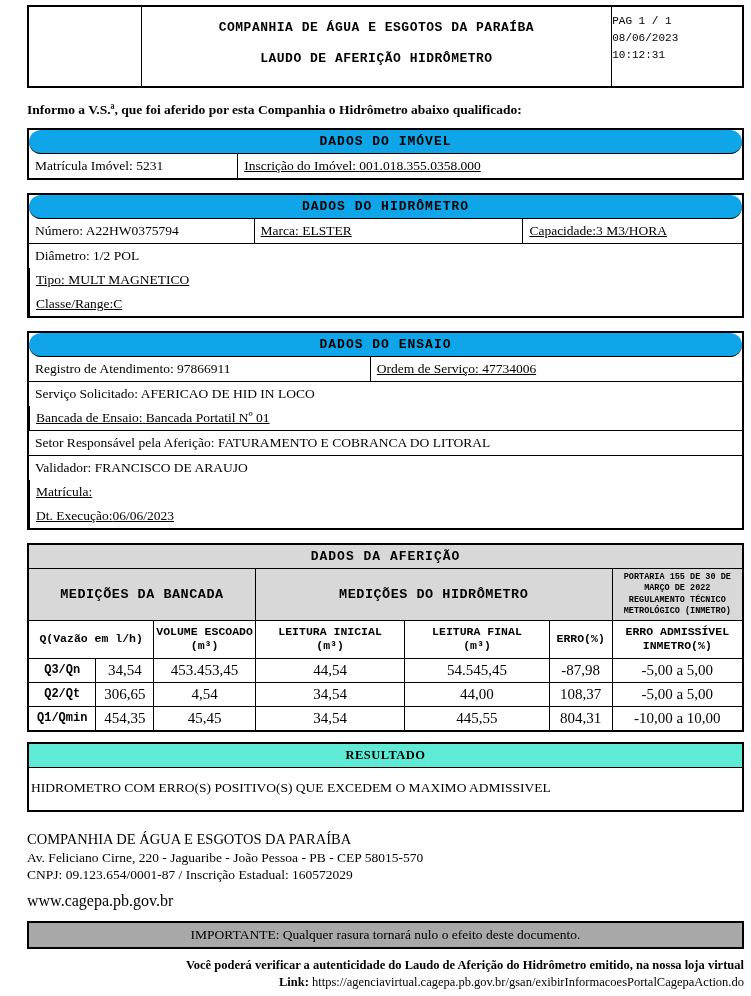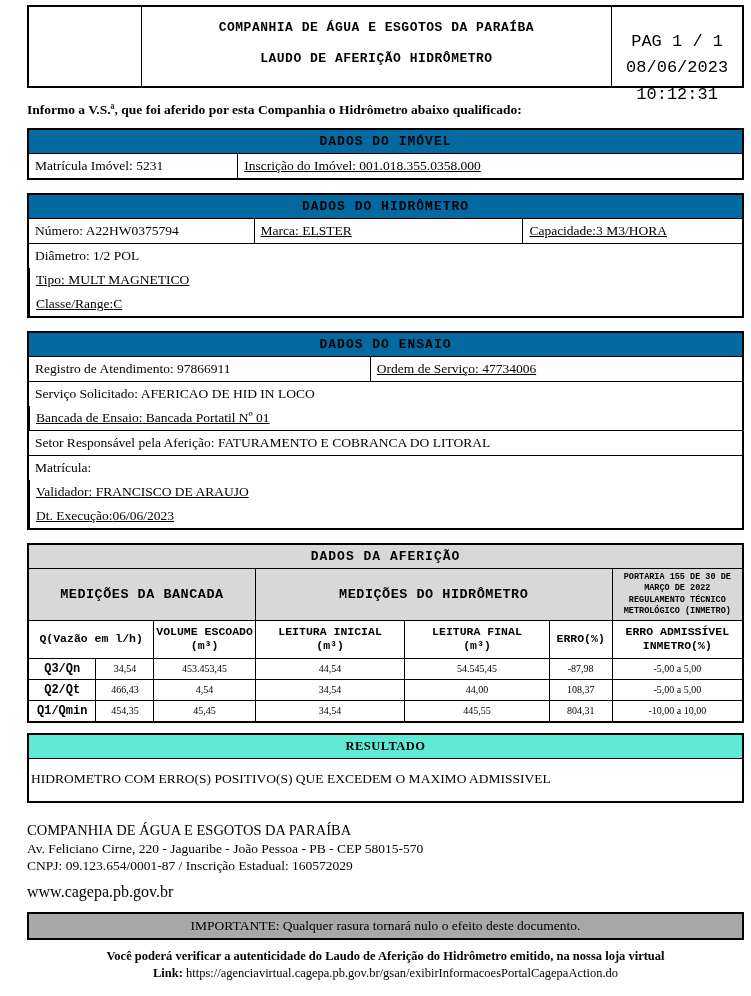--- a/index.html
+++ b/index.html
@@ -14,69 +14,69 @@
 
   .mono  { font-family: "Liberation Mono", "DejaVu Sans Mono", monospace; }
   .bold  { font-weight: bold; }
 
   
   .doc-header { display: flex; border: 2px solid #000; height: 83px; }
   .dh-logo   { width: 15.8%; border-right: 1px solid #000; }
   .dh-titles { width: 66%; border-right: 1px solid #000; text-align: center; padding-top: 13px; }
   .dh-titles .t1 { font-size: 13px; font-weight: bold; letter-spacing: .5px; }
   .dh-titles .t2 { font-size: 13px; font-weight: bold; letter-spacing: .5px; margin-top: 16px; }
-  .dh-meta { width: 18.2%; text-align: center; font-size: 17px; padding-top: 22px; line-height: 1.55; }
+  .dh-meta { width: 18.2%; text-align: left; font-size: 11px; padding-top: 6px; line-height: 1.55; }
 
   
   .intro { margin: 14px 0 10px 0; font-weight: bold; font-size: 13.5px; }
 
   
   .tbl { border: 2px solid #000; margin-bottom: 13px; }
   .sec-title {
-    background: #0369a1; border-bottom: 1px solid #000;
+    background: #0ea5e9; border-bottom: 1px solid #000;
     text-align: center; font-family: "Liberation Mono","DejaVu Sans Mono",monospace;
-    font-weight: bold; font-size: 13px; letter-spacing: 1px; padding: 4px 0;
+    font-weight: bold; font-size: 13px; letter-spacing: 1px; padding: 4px 0; border-radius: 12px;
   }
   .r { display: flex; }
   .r + .r { border-top: 1px solid #000; flex-direction: column; }
   .c { padding: 4px 6px; min-height: 24px; }
   .c + .c { border-left: 1px solid #000; text-decoration: underline; }
 
   
   table.afer { border-collapse: collapse; width: 717px; margin-bottom: 10px; padding-left: 15px; }
   table.afer, table.afer th, table.afer td { border: 1px solid #000; }
   table.afer { border-width: 2px; }
   table.afer .sec { background: #d8d8d8; font-family:"Liberation Mono","DejaVu Sans Mono",monospace;
     font-weight: bold; font-size: 13px; letter-spacing: 1px; padding: 4px 0; }
   table.afer .grp { background: #d8d8d8; font-family:"Liberation Mono","DejaVu Sans Mono",monospace;
     font-weight: bold; font-size: 13.5px; height: 52px; letter-spacing: .5px; }
   table.afer .grp-small { font-size: 8.5px; line-height: 1.35; white-space: pre-line; letter-spacing: 0; padding: 2px; }
   table.afer .colh { font-family:"Liberation Mono","DejaVu Sans Mono",monospace; font-weight: bold;
     font-size: 11.5px; white-space: pre-line; padding: 4px 1px; line-height: 1.25; }
-  table.afer td { text-align: center; padding: 3px 2px; font-size: 10px; }
+  table.afer td { text-align: center; padding: 3px 2px; font-size: 15px; }
   table.afer td.qlab { font-family:"Liberation Mono","DejaVu Sans Mono",monospace; font-weight: bold; font-size: 12px; text-align: center; }
 
   
   .res-body { padding: 12px 2px 14px 2px; font-size: 13.5px; }
   .res-title-serif { background:#5eead4; border-bottom:1px solid #000; text-align:center;
     font-weight:bold; font-size:12.5px; letter-spacing:.5px; padding:4px 0;
     font-family:"Liberation Serif","DejaVu Serif",serif; }
 
   
   .footer { margin-top: 18px; line-height: 1.3; }
   .footer .f-company { font-size: 14.5px; }
   .footer .f-line    { font-size: 13.5px; }
   .footer .f-site    { font-size: 16px; margin-top: 7px; }
 
   .important {
     margin-top: 10px; border: 2px solid #000; background: #a8a8a8;
     text-align: center; padding: 4px 0; font-size: 13.5px;
   }
 
-  .verify { margin-top: 9px; text-align: center; font-size: 12.5px; }
+  .verify { margin-top: 9px; text-align: right; font-size: 12.5px; }
   .verify .v1 { font-weight: bold; }
   .verify .v2 { margin-top: 2px; }
   .auth { margin-top: 28px; text-align: center; }
   .auth .a-label { font-family:"Liberation Mono","DejaVu Sans Mono",monospace; font-weight: bold; font-size: 13px; }
   .auth .a-value { font-size: 14px; }
 
   .qr-wrap { margin-top: 20px; margin-left: 311px; width: 125px; height: 125px; }
 </style>
 </head>
 <body>
@@ -160,27 +160,27 @@
         <span>Bancada Portatil Nº 01</span>
       </div>
     </div>
     <div class="r">
       <div class="c" style="width:100%">
         <span>Setor Responsável pela Aferição:</span>
         <span>FATURAMENTO E COBRANCA DO LITORAL</span>
       </div>
     </div>
     <div class="r">
+      <div class="c" style="width:57.6%">
+        <span>Validador:</span>
+        <span>FRANCISCO DE ARAUJO</span>
+      </div>
       <div class="c" style="width:20%">
         <span>Matrícula:</span>
         <span></span>
-      </div>
-      <div class="c" style="width:57.6%">
-        <span>Validador:</span>
-        <span>FRANCISCO DE ARAUJO</span>
       </div>
       <div class="c" style="width:22.4%"><span>Dt. Execução:</span><span>06/06/2023</span></div>
     </div>
   </div>
 
   <table class="afer">
     <colgroup>
       <col style="width:9.5%">
         <col style="width:8.1%">
         <col style="width:14.2%">
@@ -217,21 +217,21 @@
       <td class="qlab">Q3/Qn</td>
       <td>34,54</td>
       <td>453.453,45</td>
       <td>44,54</td>
       <td>54.545,45</td>
       <td>-87,98</td>
       <td>-5,00 a 5,00</td>
     </tr>
     <tr>
       <td class="qlab">Q2/Qt</td>
-      <td>466,43</td>
+      <td>306,65</td>
       <td>4,54</td>
       <td>34,54</td>
       <td>44,00</td>
       <td>108,37</td>
       <td>-5,00 a 5,00</td>
     </tr>
     <tr>
       <td class="qlab">Q1/Qmin</td>
       <td>454,35</td>
       <td>45,45</td>

